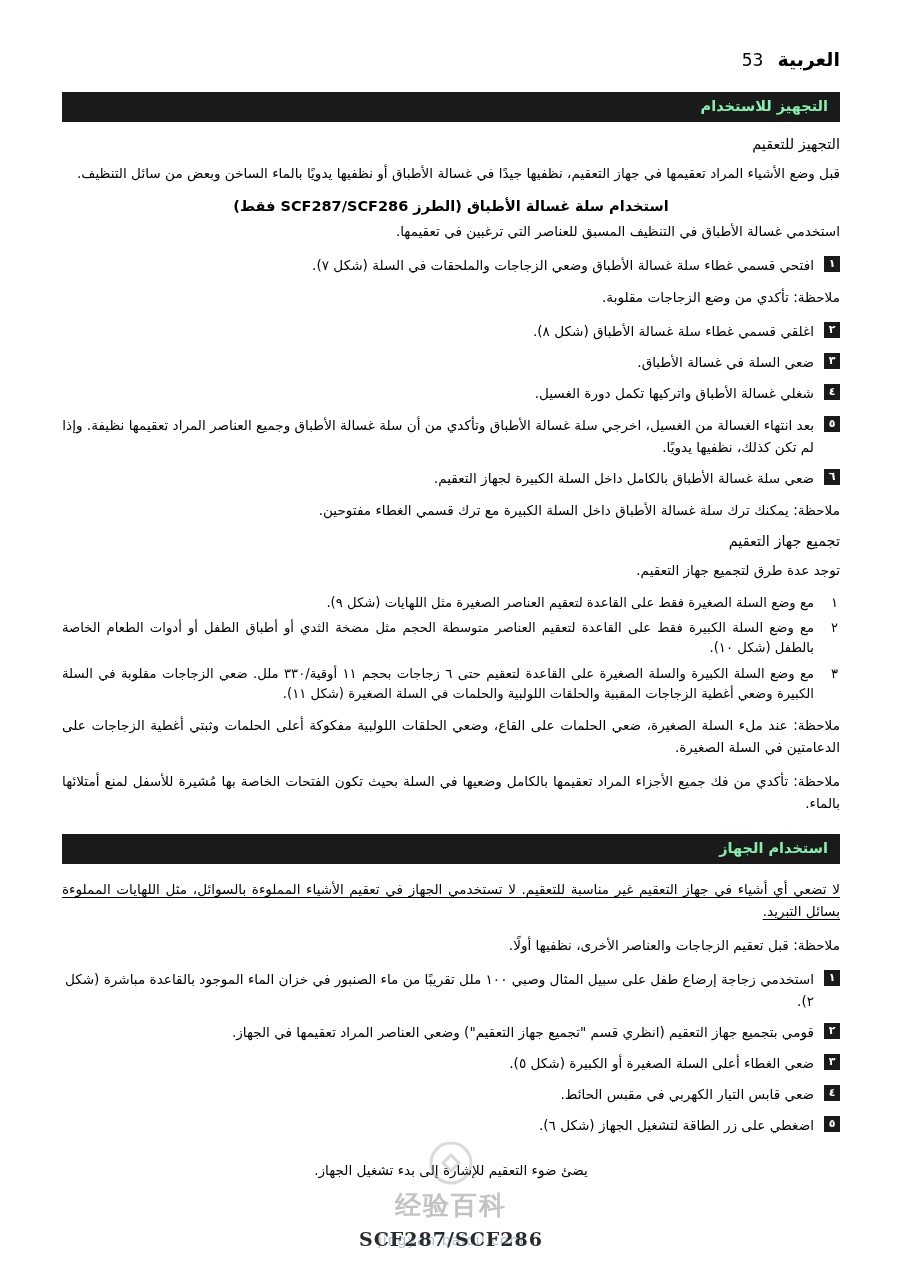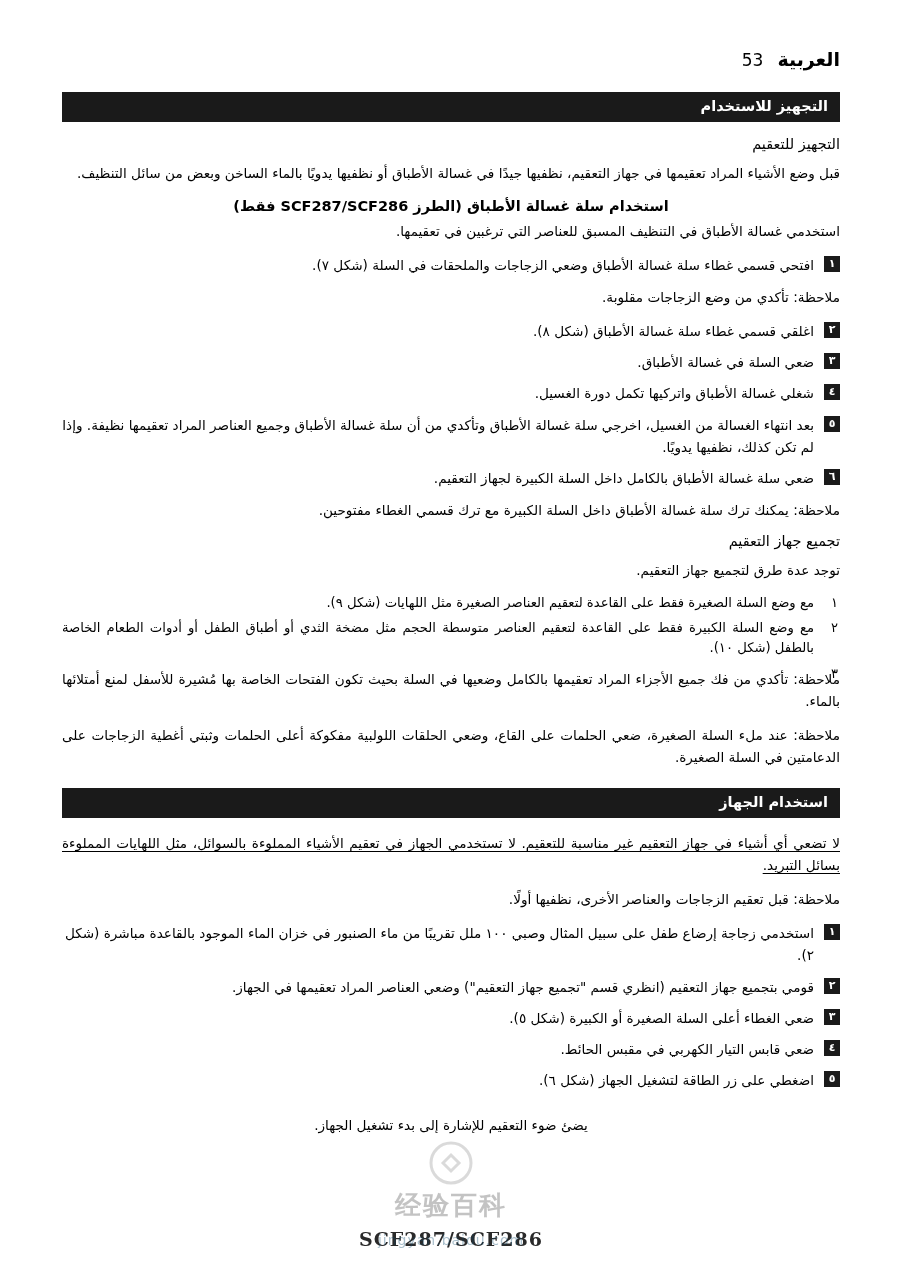--- a/index.html
+++ b/index.html
@@ -35,21 +35,21 @@
     font-size: 19px;
     font-weight: bold;
     letter-spacing: 0px;
   }
   .page-number {
     font-size: 17px;
     font-weight: normal;
   }
   .section-bar {
     background: #1a1a1a;
-    color: #ffffff;
+    color: #86efac;
     font-size: 14.5px;
     font-weight: bold;
     padding: 6px 12px 7px 12px;
     text-align: right;
     margin-bottom: 14px;
     line-height: 1.2;
   }
   .sub-heading {
     font-size: 14.5px;
     font-weight: normal;
@@ -250,26 +250,27 @@
     <li>
       <span class="marker-plain">١</span>
       <span>مع وضع السلة الصغيرة فقط على القاعدة لتعقيم العناصر الصغيرة مثل اللهايات (شكل ٩).</span>
     </li>
     <li>
       <span class="marker-plain">٢</span>
       <span>مع وضع السلة الكبيرة فقط على القاعدة لتعقيم العناصر متوسطة الحجم مثل مضخة الثدي أو أطباق الطفل أو أدوات الطعام الخاصة بالطفل (شكل ١٠).</span>
     </li>
     <li>
       <span class="marker-plain">٣</span>
+      <span>مع وضع السلة الكبيرة والسلة الصغيرة على القاعدة لتعقيم حتى ٦ زجاجات بحجم ١١ أوقية/٣٣٠ ملل. ضعي الزجاجات مقلوبة في السلة الكبيرة وضعي أغطية الزجاجات المقببة والحلقات اللولبية والحلمات في السلة الصغيرة (شكل ١١).</span>
     </li>
   </ol>
 
+  <p class="para justify">ملاحظة: عند ملء السلة الصغيرة، ضعي الحلمات على القاع، وضعي الحلقات اللولبية مفكوكة أعلى الحلمات وثبتي أغطية الزجاجات على الدعامتين في السلة الصغيرة.</p>
+
   <p class="para justify">ملاحظة: تأكدي من فك جميع الأجزاء المراد تعقيمها بالكامل وضعيها في السلة بحيث تكون الفتحات الخاصة بها مُشيرة للأسفل لمنع أمتلائها بالماء.</p>
-
-  <p class="para justify">ملاحظة: عند ملء السلة الصغيرة، ضعي الحلمات على القاع، وضعي الحلقات اللولبية مفكوكة أعلى الحلمات وثبتي أغطية الزجاجات على الدعامتين في السلة الصغيرة.</p>
 
   <div class="spacer-8"></div>
 
   <div class="section-bar">استخدام الجهاز</div>
 
   <p class="underline-para">لا تضعي أي أشياء في جهاز التعقيم غير مناسبة للتعقيم. لا تستخدمي الجهاز في تعقيم الأشياء المملوءة بالسوائل، مثل اللهايات المملوءة بسائل التبريد.</p>
 
   <p class="para">ملاحظة: قبل تعقيم الزجاجات والعناصر الأخرى، نظفيها أولًا.</p>
 
   <ol class="boxed">

